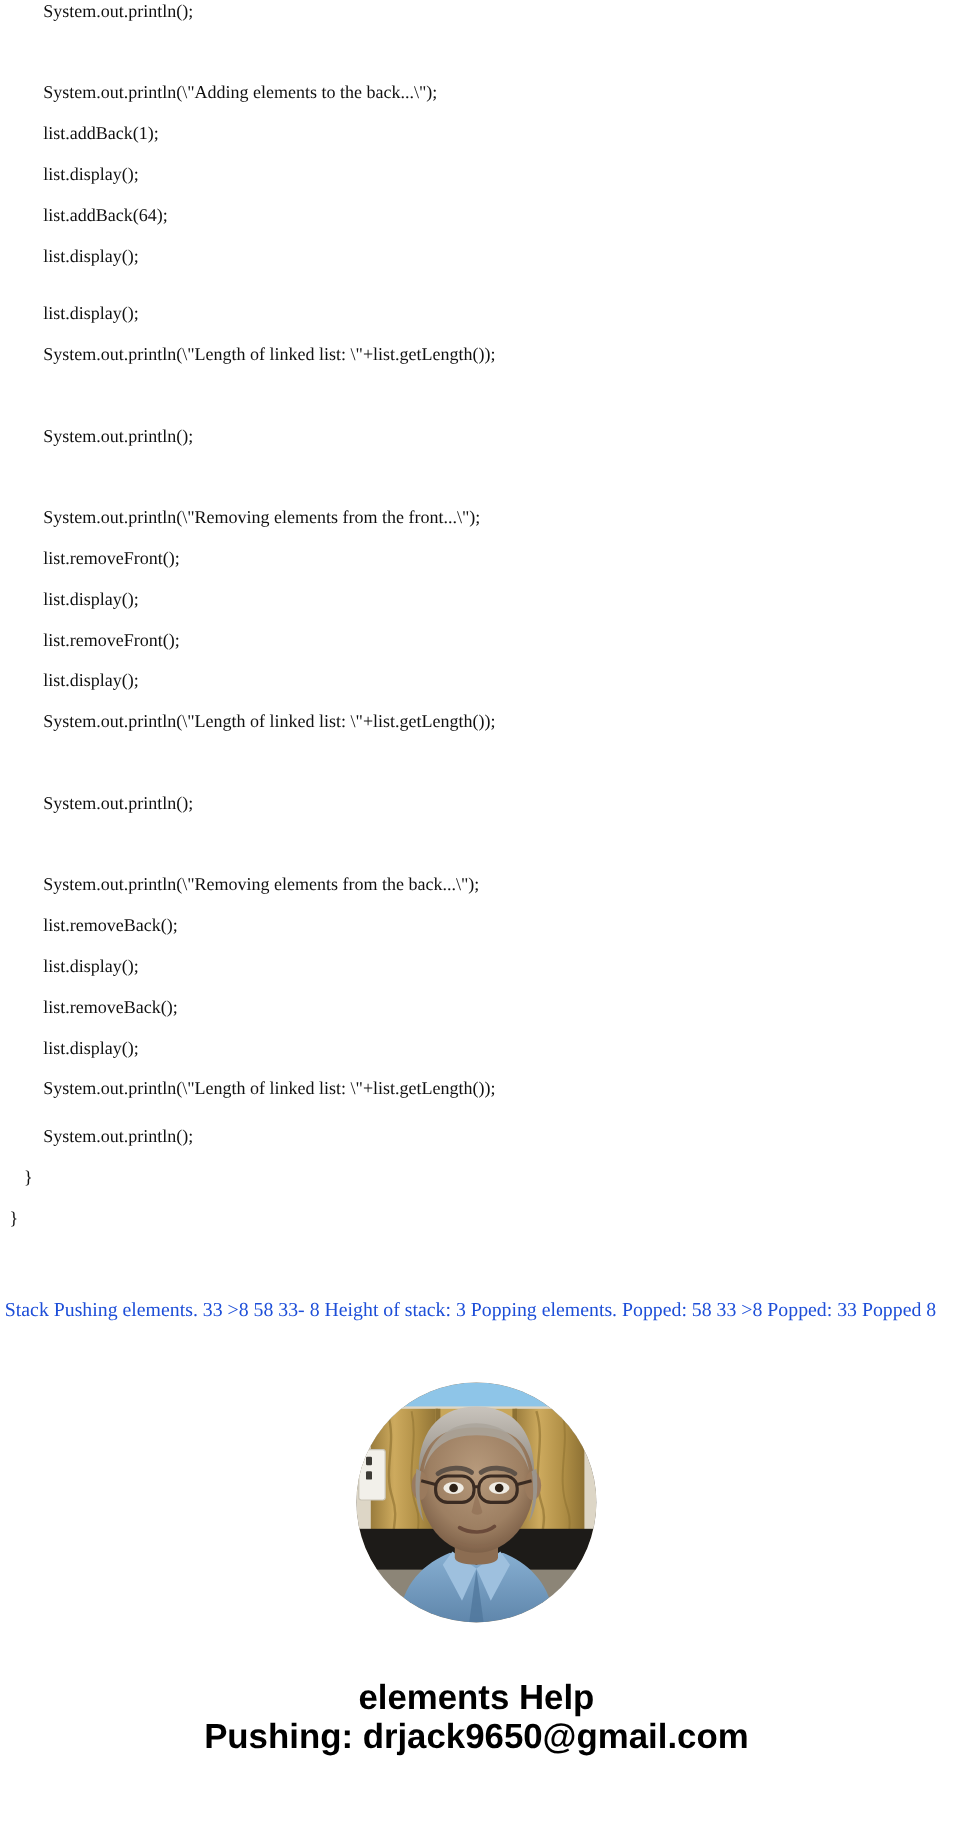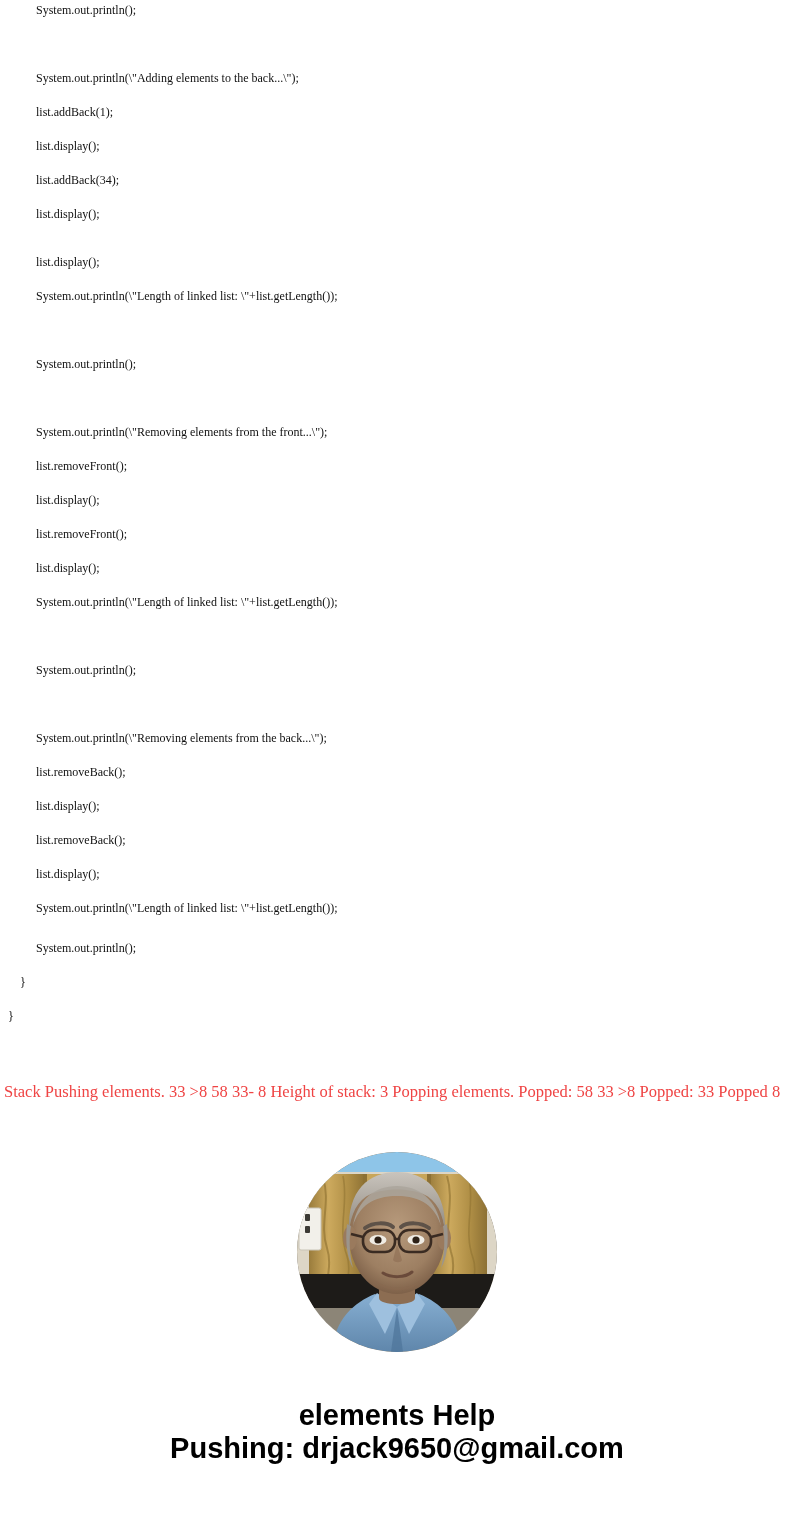--- a/index.html
+++ b/index.html
@@ -19,21 +19,21 @@
 
   
   #code-listing {
     position: absolute;
     left: 0;
     top: 0;
     width: 794px;
   }
   .code-line {
     font-family: "Liberation Serif", "DejaVu Serif", serif;
-    font-size: 12px;
+    font-size: 15px;
     line-height: 20px;
     color: #101010;
     white-space: pre;
     padding: 0;
     margin: 0;
   }
   .code-line.ind1 { padding-left: 36px; }
   .code-line.ind-brace-inner { padding-left: 20px; }
   .code-line.ind-brace-outer { padding-left: 8px; }
   .gap-sm { height: 14px; }
@@ -45,21 +45,21 @@
     position: absolute;
     left: 0;
     top: 1082px;
     width: 794px;
     padding: 0 4px 0 4px;
   }
   .output-line {
     font-family: "Liberation Serif", "DejaVu Serif", serif;
     font-size: 16.5px;
     line-height: 19px;
-    color: #ef4444;
+    color: #1d4ed8;
     white-space: nowrap;
   }
 
   
   #portrait-wrap {
     position: absolute;
     left: 297px;
     top: 1152px;
     width: 200px;
     height: 200px;
@@ -108,21 +108,21 @@
 
   <div class="code-line ind1">System.out.println();</div>
   <div class="gap-lg"></div>
 
   <div class="code-line ind1">System.out.println(\"Adding elements to the back...\");</div>
   <div class="gap-sm"></div>
   <div class="code-line ind1">list.addBack(1);</div>
   <div class="gap-sm"></div>
   <div class="code-line ind1">list.display();</div>
   <div class="gap-sm"></div>
-  <div class="code-line ind1">list.addBack(34);</div>
+  <div class="code-line ind1">list.addBack(64);</div>
   <div class="gap-sm"></div>
   <div class="code-line ind1">list.display();</div>
   <div class="gap-sm"></div>
   <div class="gap-sm"></div>
   <div class="code-line ind1">list.display();</div>
   <div class="gap-sm"></div>
   <div class="code-line ind1">System.out.println(\"Length of linked list: \"+list.getLength());</div>
 
   <div class="gap-lg"></div>
   <div class="code-line ind1">System.out.println();</div>

